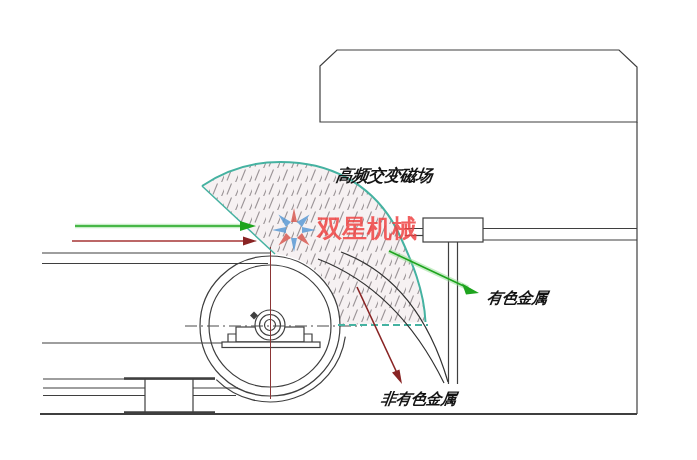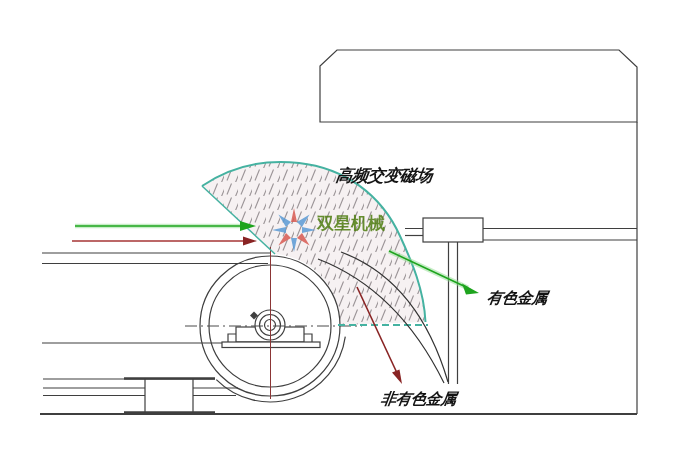--- a/index.html
+++ b/index.html
@@ -10,22 +10,22 @@
   #stage svg{position:absolute;left:0;top:0;}
   .lbl{
     position:absolute;font-weight:bold;font-style:italic;color:#141414;
     transform:skewX(-8deg);white-space:nowrap;line-height:1.1;
     font-family:"Liberation Sans",sans-serif;
   }
   .lbl-field{left:336px;top:166px;font-size:16.5px;letter-spacing:-0.5px;}
   .lbl-nonferrous{left:487px;top:289px;font-size:15.5px;letter-spacing:-0.5px;}
   .lbl-nonnonferrous{left:381px;top:390px;font-size:15.5px;letter-spacing:-0.5px;}
   .wm-text{
-    position:absolute;left:317px;top:212px;font-size:17px;font-weight:bold;
-    color:#4d7c0f;opacity:.85;letter-spacing:0px;white-space:nowrap;
+    position:absolute;left:317px;top:212px;font-size:25px;font-weight:bold;
+    color:#ef4444;opacity:.85;letter-spacing:0px;white-space:nowrap;
     font-family:"Liberation Sans",sans-serif;
   }
 </style>
 </head>
 <body>
 
 <div id="stage">
   <svg width="697" height="460" viewBox="0 0 697 460">
     <defs>
       <pattern id="hatch" width="14" height="14" patternUnits="userSpaceOnUse">

